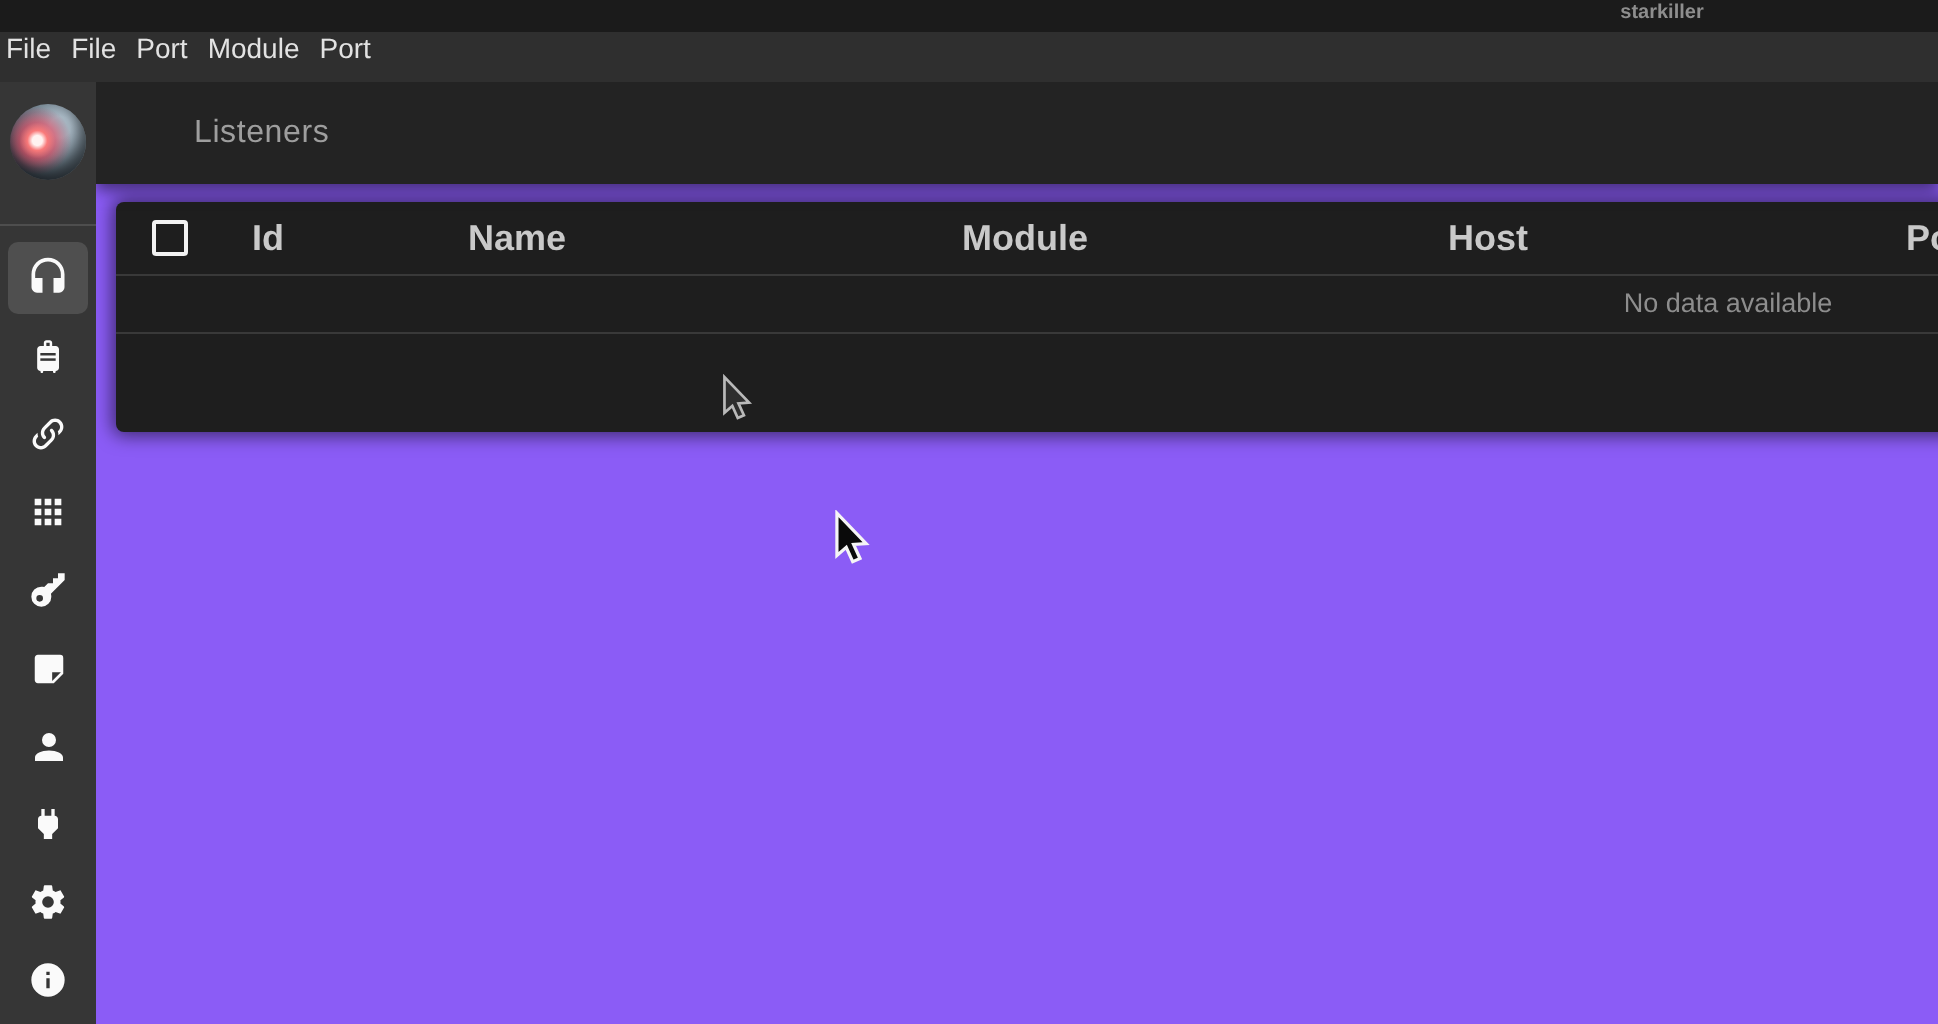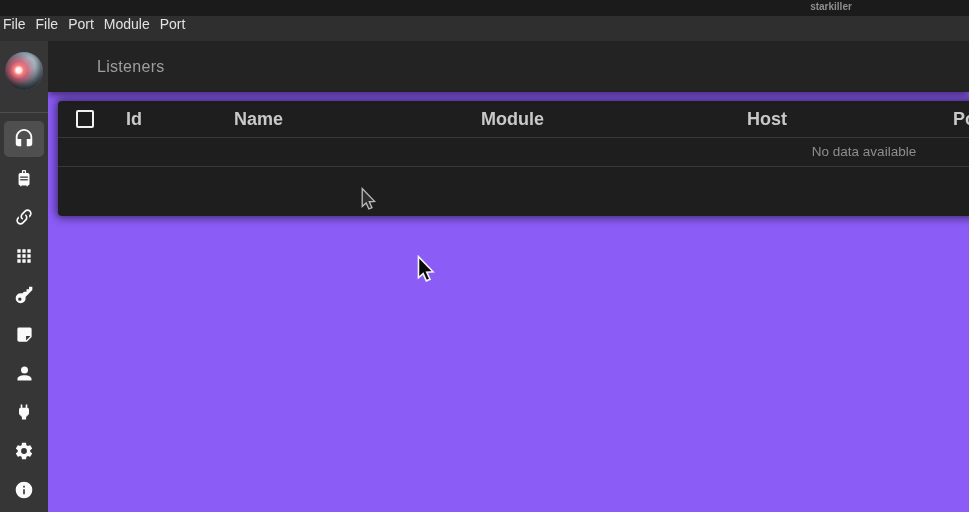--- a/index.html
+++ b/index.html
@@ -58,21 +58,21 @@
   .thead{position:relative;height:36px;border-bottom:1px solid rgba(255,255,255,0.12);}
   .select-all{
     position:absolute;left:18px;top:9px;width:14px;height:14px;
     border:2px solid #f2f2f2;border-radius:2px;background:transparent;cursor:pointer;
   }
   .th{
     position:absolute;top:0;line-height:36px;
     font-size:18px;font-weight:bold;color:#c9c9c9;white-space:nowrap;
   }
   .th-id{left:68px;} .th-name{left:176px;} .th-module{left:423px;}
-  .th-host{left:689px;} .th-port{left:895px;}
+  .th-host{left:666px;} .th-port{left:895px;}
   .no-data-row{
     height:28px;line-height:28px;text-align:center;
     color:#8d8d8d;font-size:13.5px;
     border-bottom:1px solid rgba(255,255,255,0.12);
   }
   .tfooter{height:50px;}
   
   .cursor{position:absolute;z-index:10;pointer-events:none;}
   .cursor-1{left:361px;top:187px;}
   .cursor-2{left:417px;top:255px;}

